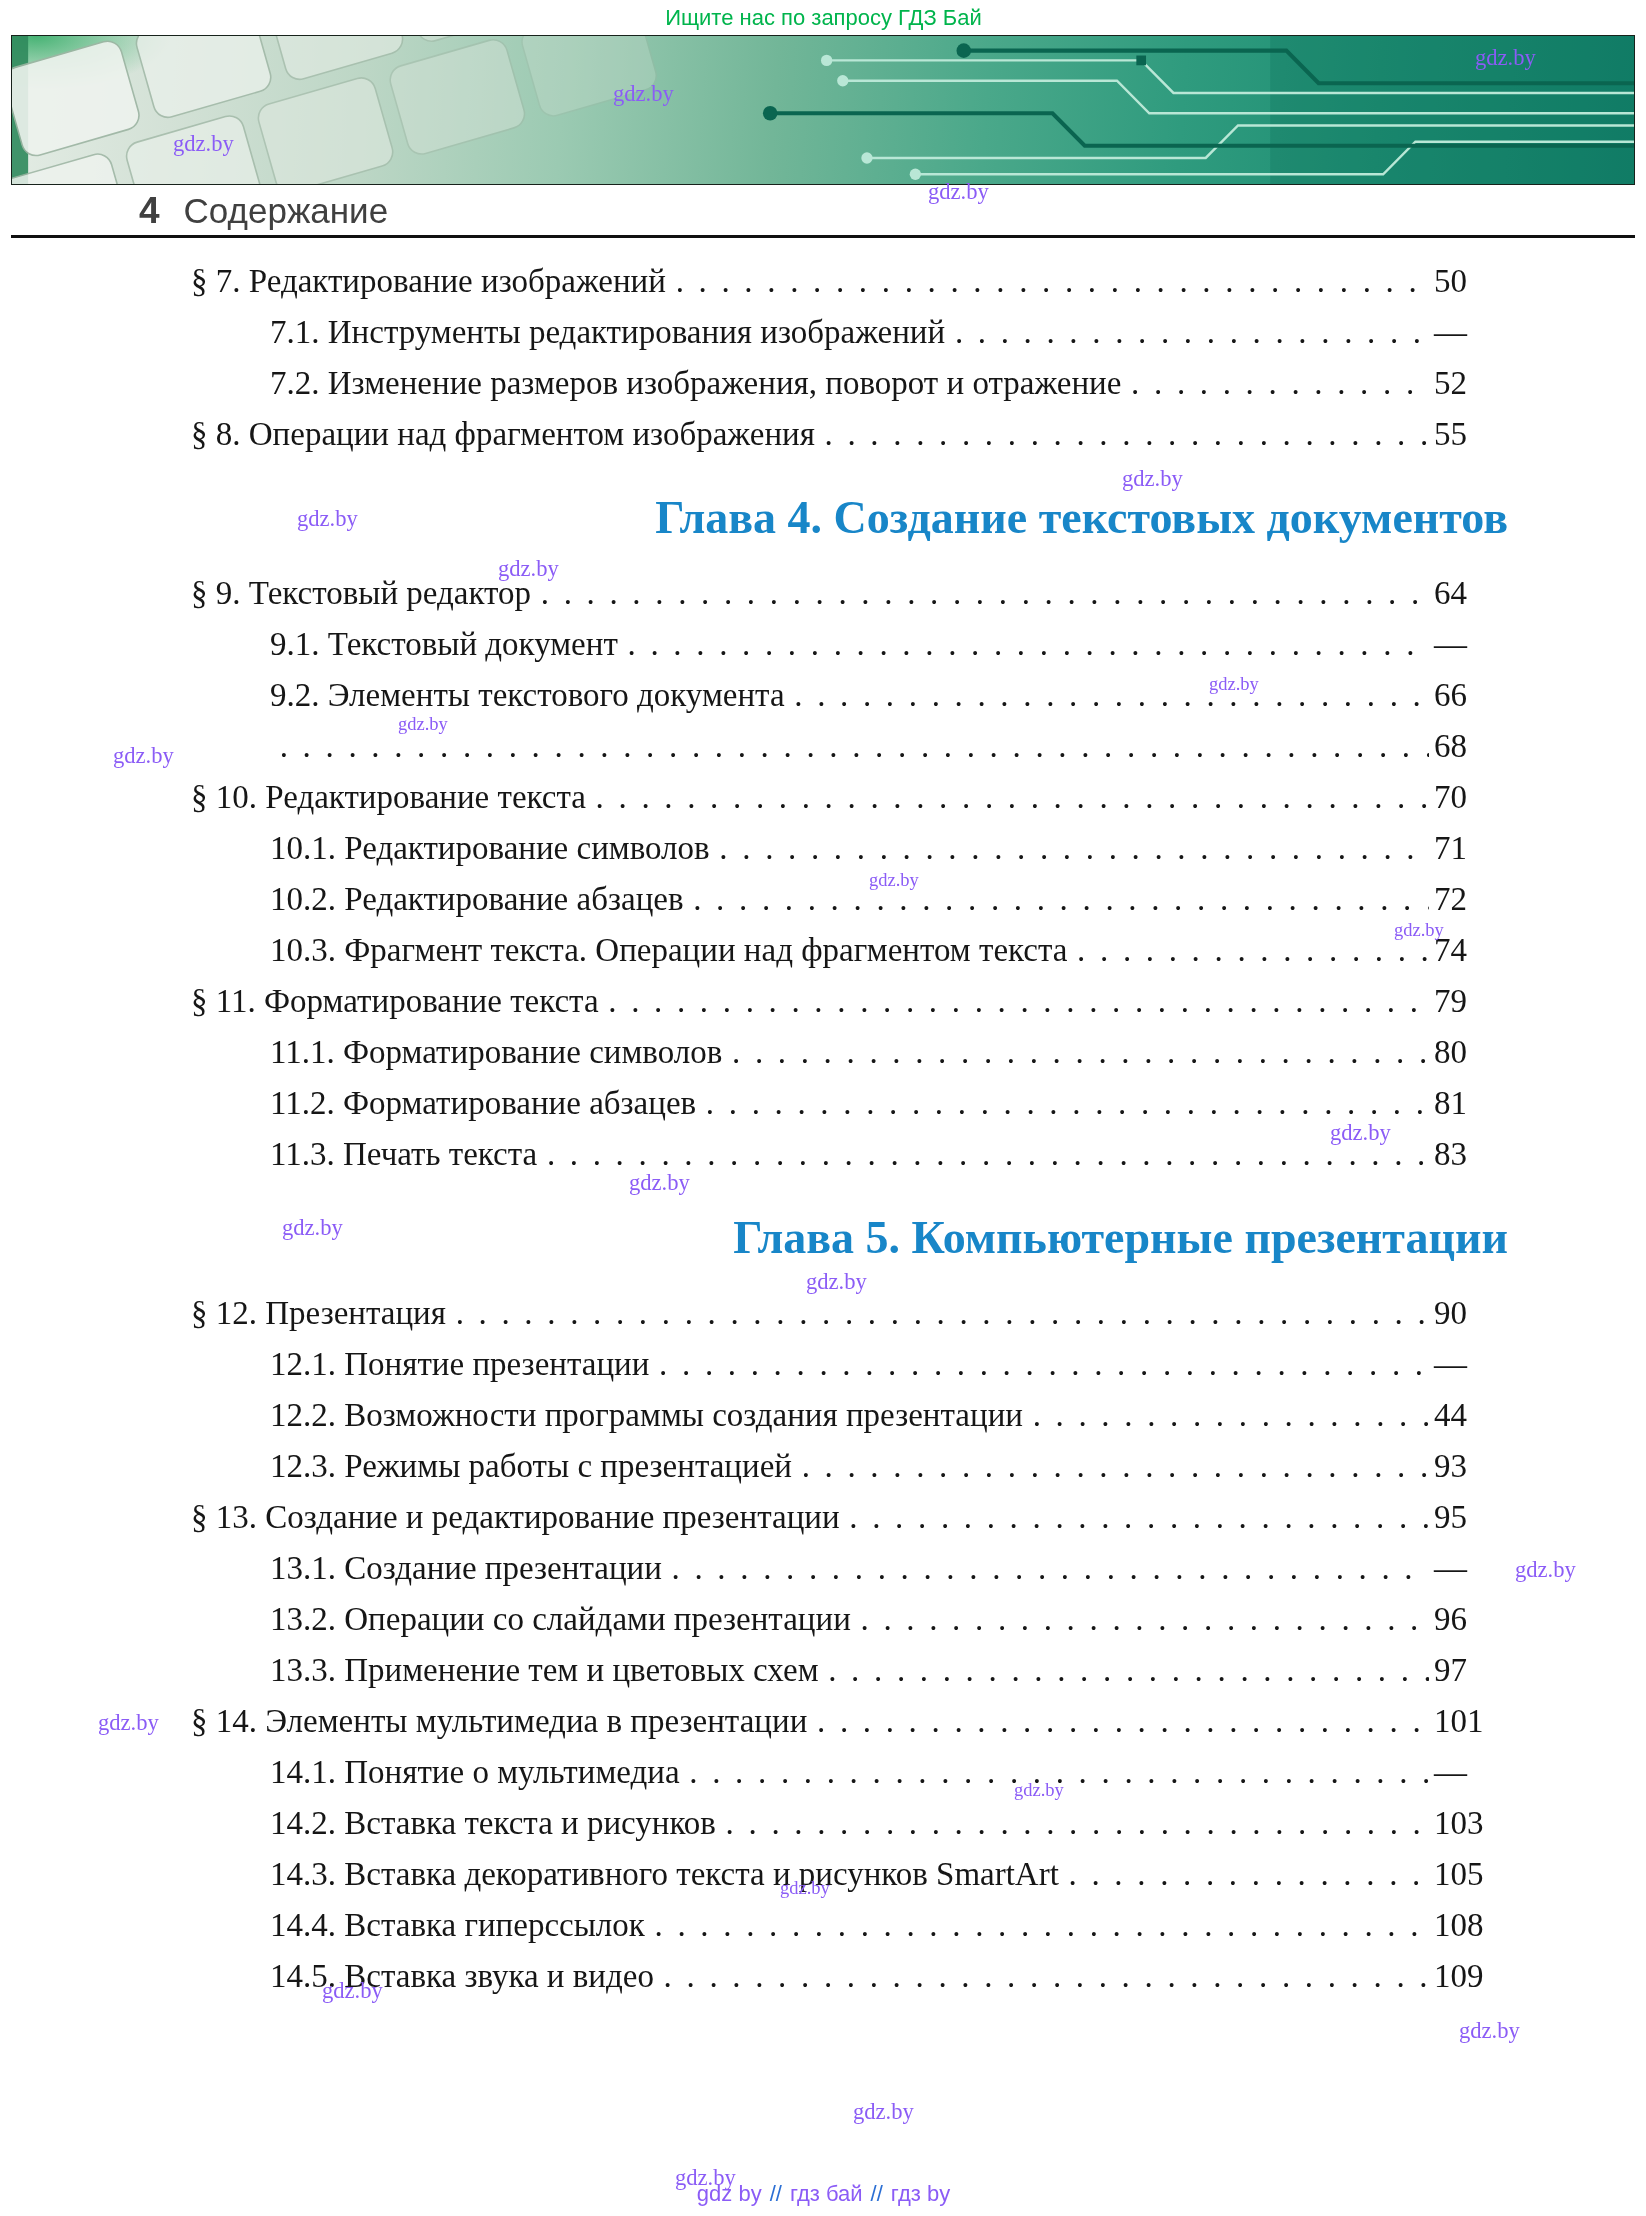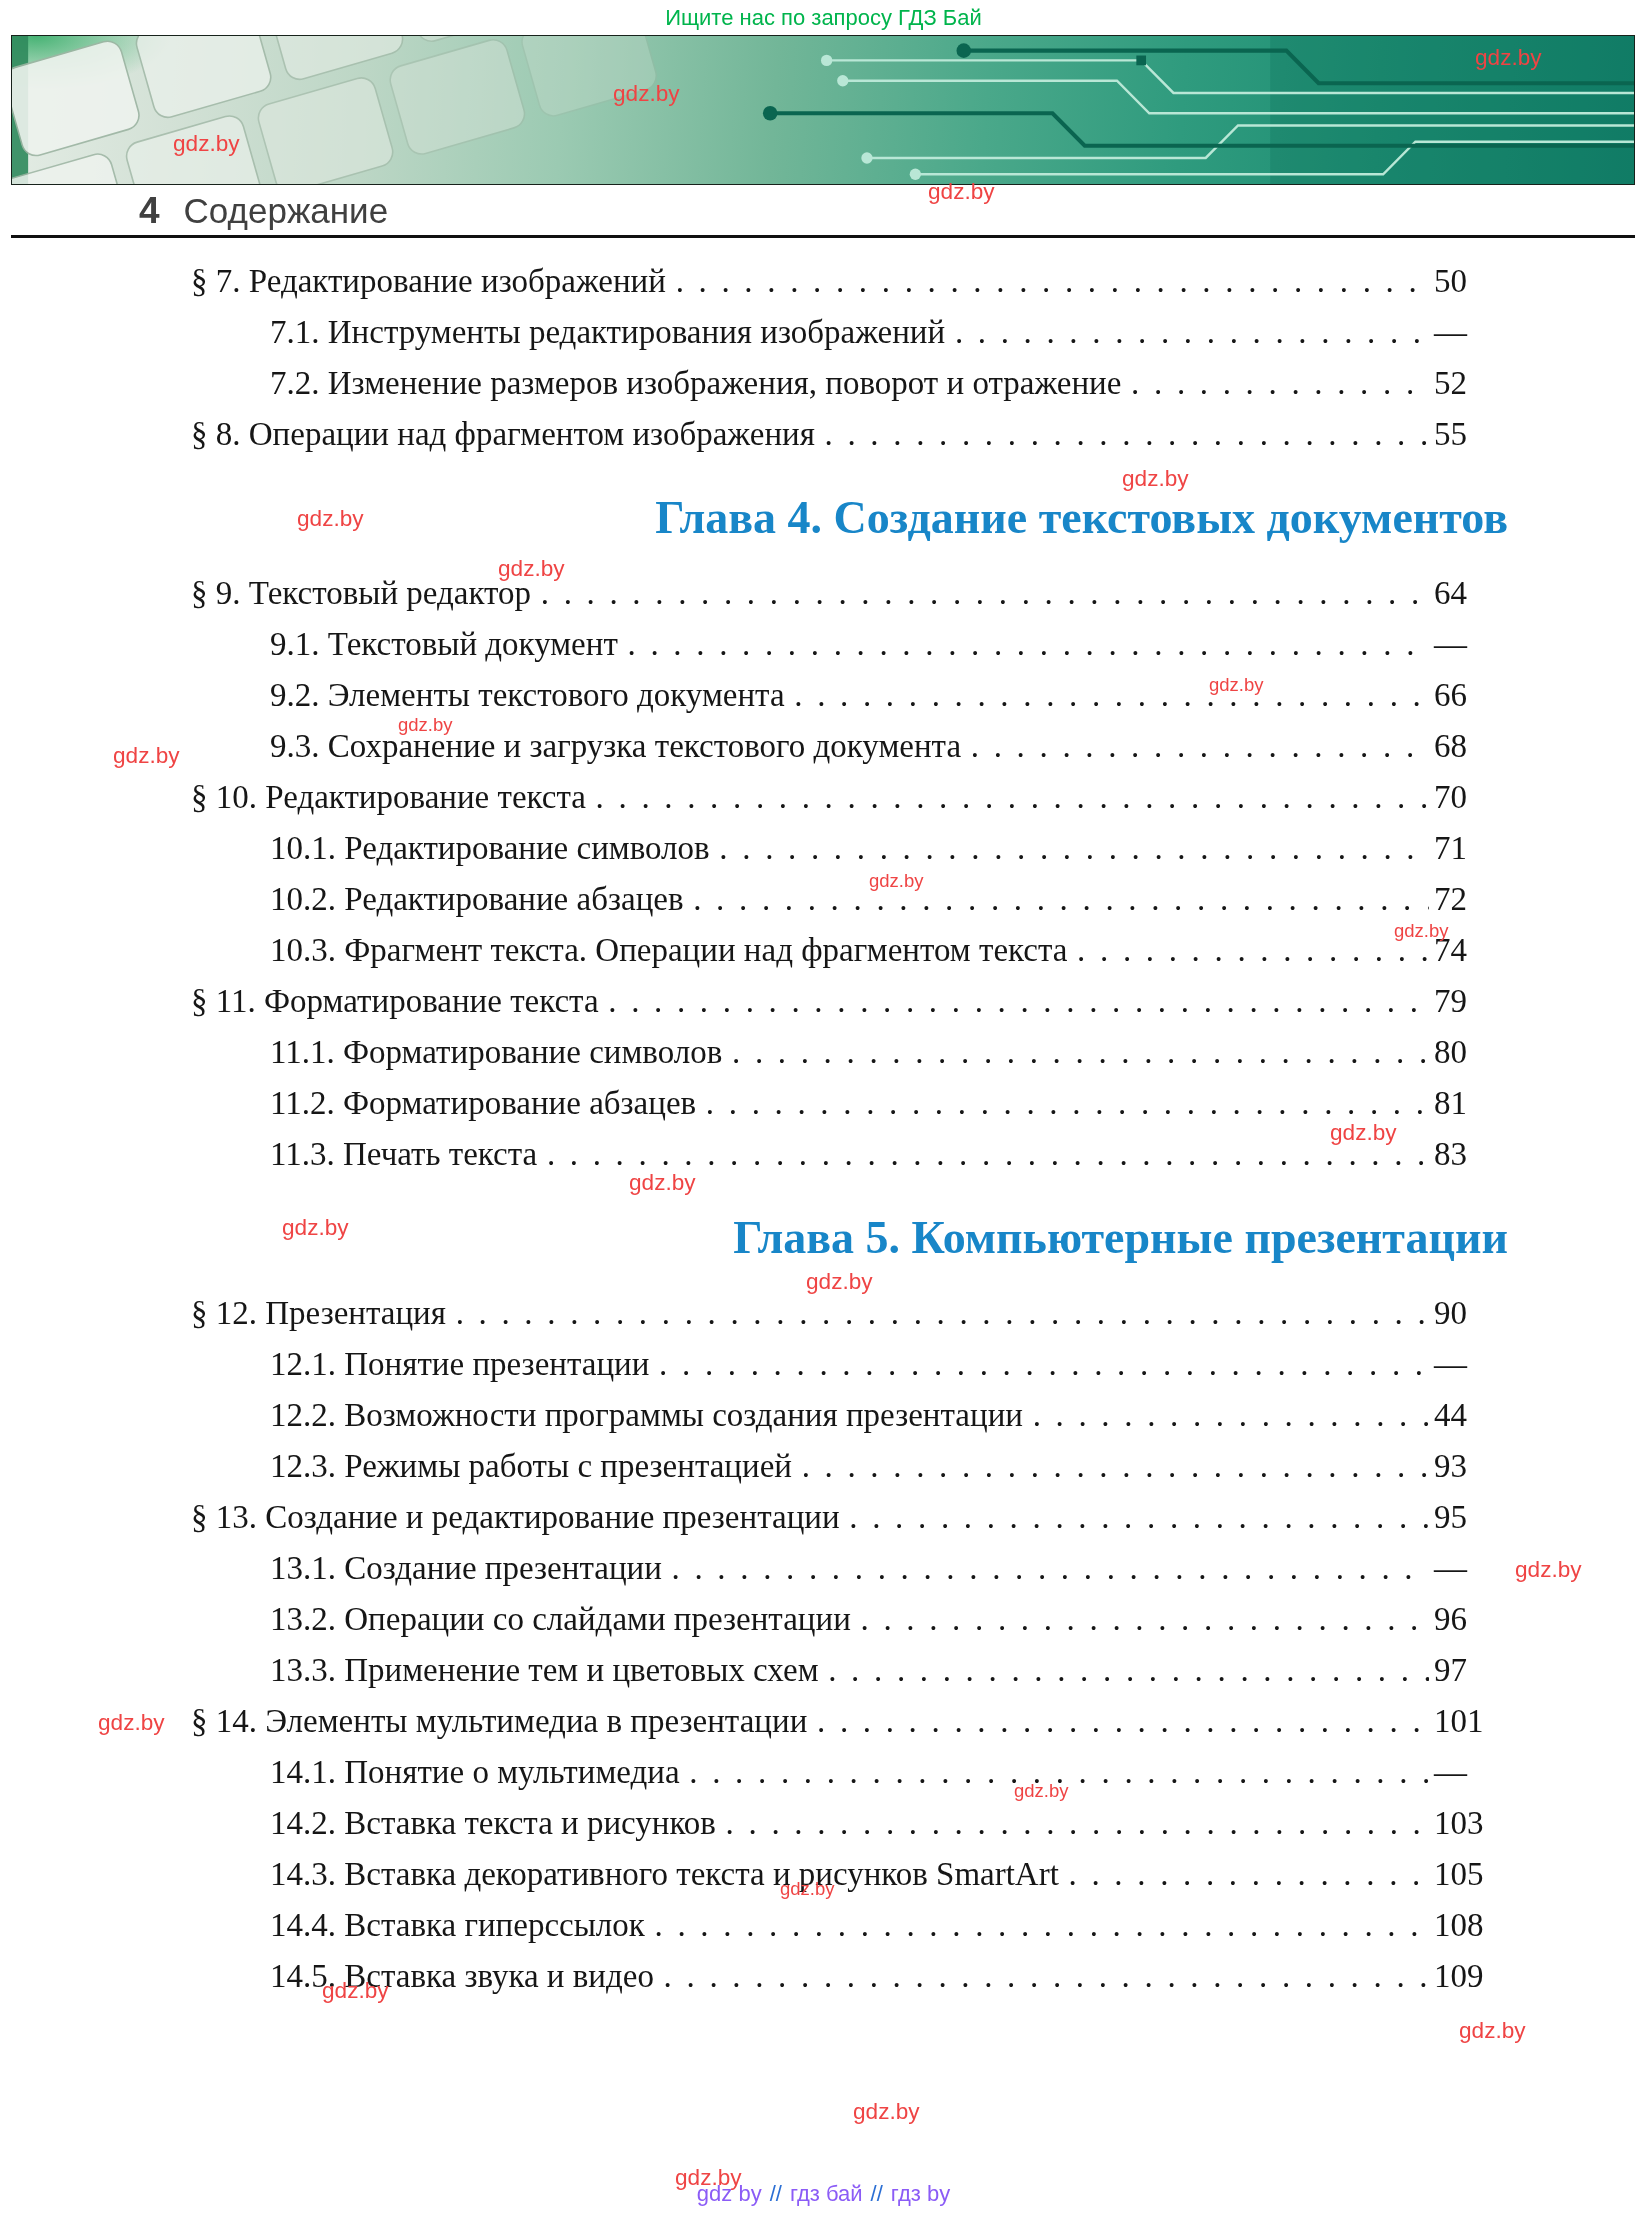--- a/index.html
+++ b/index.html
@@ -31,22 +31,22 @@
   .row.sub{padding-left:79px;}
   .t{white-space:nowrap;}
   .leader{flex:1 1 auto;overflow:hidden;white-space:nowrap;margin:0 4.8px 0 9.7px;letter-spacing:3.2px;}
   .leader::after{content:". . . . . . . . . . . . . . . . . . . . . . . . . . . . . . . . . . . . . . . . . . . . . . . . . . . . . . . . . . . . . . . . . . . . . . . . . . . . . . . . . . . . . . . . ";}
   .pg{min-width:74px;text-align:left;white-space:nowrap;}
   .chapter{
     height:52px;line-height:52px;margin:32px 0 24px 0;text-align:right;
     font-weight:bold;font-size:46px;color:#1886c8;
   }
   .watermarks span{
-    position:absolute;font-family:Liberation Sans, sans-serif;
-    font-size:22.6px;color:#ef4444;white-space:nowrap;
+    position:absolute;font-family:Liberation Serif, serif;
+    font-size:22.6px;color:#8b5cf6;white-space:nowrap;
   }
   .watermarks span.sm{font-size:18.5px;}
   .footer{
     position:absolute;left:0;top:2181px;width:100%;text-align:center;
     font-family:"Liberation Sans", sans-serif;font-size:22px;white-space:nowrap;
   }
   .flink{color:#8b5cf6;margin:0 8px;cursor:pointer;}
   .fsep{color:#2b6fd4;}
 </style>
 </head>
@@ -132,21 +132,20 @@
         <span class="t">9.1. Текстовый документ</span>
         <span class="leader"></span>
         <span class="pg">—</span>
       </div>
     <div class="row sub">
         <span class="t">9.2. Элементы текстового документа</span>
         <span class="leader"></span>
         <span class="pg">66</span>
       </div>
     <div class="row sub">
-        <span class="t">9.3. Сохранение и загрузка текстового документа</span>
         <span class="leader"></span>
         <span class="pg">68</span>
       </div>
     <div class="row">
         <span class="t">§ 10. Редактирование текста</span>
         <span class="leader"></span>
         <span class="pg">70</span>
       </div>
     <div class="row sub">
         <span class="t">10.1. Редактирование символов</span>

